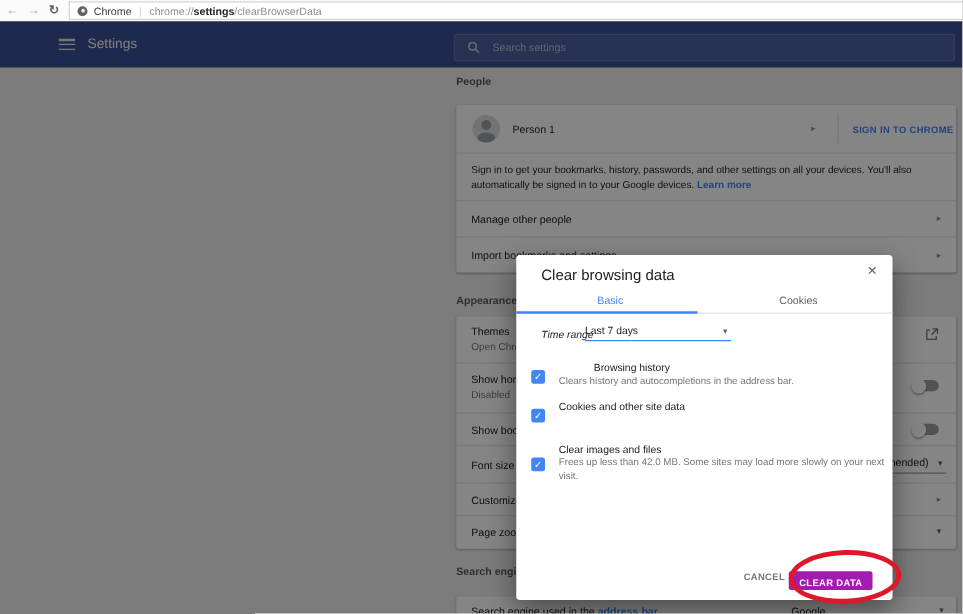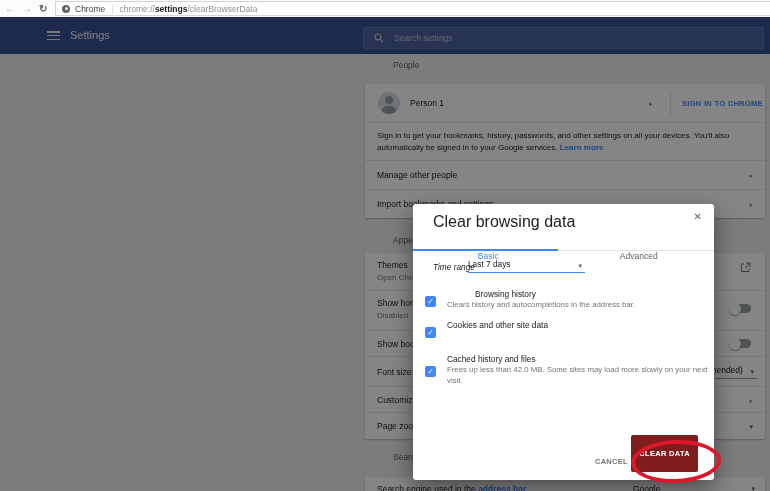--- a/index.html
+++ b/index.html
@@ -25,21 +25,21 @@
   .page-area { position:absolute; left:0; top:17px; width:770px; height:474px; background:#eeeeee; overflow:hidden; }
   .app-header { position:absolute; left:0; top:0; width:100%; height:37px; background:#385194; }
   .hamburger { position:absolute; left:47px; top:14px; width:13px; height:9px; display:flex; flex-direction:column; justify-content:space-between; cursor:pointer; }
   .hamburger i { display:block; height:1.5px; background:rgba(255,255,255,0.85); }
   .app-title { position:absolute; left:70px; top:12px; font-size:11px; color:#f1f3f4; }
   .search-box { position:absolute; left:363px; top:10px; width:401px; height:22px; background:rgba(255,255,255,0.10);
                 border:1px solid rgba(255,255,255,0.13); border-radius:2px; display:flex; align-items:center; padding-left:10px; }
   .search-box svg { flex:0 0 auto; }
   .search-ph { margin-left:10px; font-size:8.5px; color:rgba(255,255,255,0.60); }
 
-  .section-heading { position:absolute; left:365px; font-size:8.5px; font-weight:400; color:#565b60;margin-left:28px; }
+  .section-heading { position:absolute; left:365px; font-size:8.5px; font-weight:700; color:#565b60; }
   .card { position:absolute; left:365px; width:400px; background:#fff; border-radius:2px; box-shadow:0 1px 2px rgba(0,0,0,0.25); }
   .card-people { top:67px; height:134px; }
   .card-appearance { top:236px; height:186px; }
   .card-search { top:460px; height:40px; }
 
   .person-row { position:relative; height:38px; }
   .avatar { position:absolute; left:13px; top:8px; width:22px; height:22px; border-radius:50%; background:#dadce0; overflow:hidden; }
   .avatar::before { content:""; position:absolute; left:7px; top:4px; width:8px; height:8px; border-radius:50%; background:#9aa0a6; }
   .avatar::after { content:""; position:absolute; left:4px; top:14px; width:14px; height:9px; border-radius:7px/5px; background:#9aa0a6; }
   .person-name { position:absolute; left:45px; top:0; height:38px; display:flex; align-items:center; font-size:8.5px; color:#202124; }
@@ -74,38 +74,38 @@
   .se-label { position:absolute; left:12px; top:7px; white-space:nowrap; }
   .se-value { position:absolute; left:268px; top:7px; }
   .se-arrow { position:absolute; right:10px; top:8px; }
 
   
   .dim { position:absolute; left:0; top:17px; width:770px; height:474px; background:rgba(0,0,0,0.48); z-index:10; }
 
   
   .dialog { position:absolute; left:413px; top:204px; width:301px; height:276px; background:#fff; border-radius:3px;
             box-shadow:0 8px 22px rgba(0,0,0,0.45); z-index:20; color:#202124; }
-  .dlg-title { position:absolute; left:20px; top:9px; font-size:16px; color:#202124; }
+  .dlg-title { position:absolute; left:20px; top:9px; font-size:12px; color:#202124; }
   .dlg-close { position:absolute; right:12px; top:7px; font-size:10px; color:#5f6368; cursor:pointer; }
   .dlg-tabs { position:absolute; left:0; top:26px; width:100%; height:21px; border-bottom:1px solid #e4e4e4; display:flex; }
-  .dlg-tab { flex:1; text-align:center; line-height:21px; font-size:8.5px; font-weight:500; cursor:pointer;margin-top:16px; }
+  .dlg-tab { flex:1; text-align:center; line-height:21px; font-size:8.5px; font-weight:500; cursor:pointer; }
   .tab-active { color:#4285f4; }
   .tab-inactive { color:#5f6368; }
   .tab-underline { position:absolute; left:0; bottom:-1px; width:145px; height:2px; background:#4285f4; }
   .tr-label { position:absolute; left:20px; top:58px; font-size:8.3px;font-style:italic; }
   .tr-select { position:absolute; left:55px; top:53px; width:117px; height:16px; border-bottom:1.5px solid #4285f4;
                font-size:8.3px; line-height:15px; cursor:pointer; }
   .tr-select .dd-arrow { position:absolute; right:3px; top:5px; }
   .cb { position:absolute; left:12px; width:11px; height:11px; background:#4285f4; border-radius:2px;
         color:#fff; font-size:8px; line-height:11px; text-align:center; cursor:pointer; }
   .cb-label { position:absolute; left:34px; font-size:8.3px; color:#202124; }
   .cb-sub { position:absolute; left:34px; width:262px; font-size:7.8px; line-height:10.5px; color:#757575; }
   .btn-cancel { position:absolute; right:86px; bottom:14px; font-size:7.5px; font-weight:700; letter-spacing:0.3px; color:#757575; cursor:pointer; }
-  .btn-confirm { position:absolute; right:16px; bottom:8px; height:37px; line-height:19px; padding:0 8px;
-                 background:#7f1d1d; color:#fff; font-size:7.5px; font-weight:700; letter-spacing:0.3px;
+  .btn-confirm { position:absolute; right:16px; bottom:8px; height:15px; line-height:19px; padding:0 8px;
+                 background:#a21caf; color:#fff; font-size:7.5px; font-weight:700; letter-spacing:0.3px;
                  border-radius:2px; border:none; cursor:pointer; }
 
   
   .red-ellipse { position:absolute; left:631px; top:440px; width:90px; height:43px;
                  border:4px solid #e0162b; border-radius:50%; z-index:30; transform:rotate(-2deg); pointer-events:none; }
 </style>
 </head>
 <body>
 
 <div class="screen">
@@ -149,21 +149,21 @@
         <span class="avatar"></span>
         <span class="person-name">Person 1</span>
         <span class="person-chevron">
             <span class="row-chevron">▸</span>
           </span>
         <span class="vdivider"></span>
         <span class="signin-btn">SIGN IN TO CHROME</span>
       </div>
       <div class="note-row">
         <span>Sign in to get your bookmarks, history, passwords, and other settings on all your devices. You'll also</span><br>
-        <span>automatically be signed in to your Google services.</span>
+        <span>automatically be signed in to your Google devices.</span>
         <a class="link-blue">Learn more</a>
       </div>
       <div class="link-row">
         <span>Manage other people</span>
         <span class="row-chevron">▸</span>
       </div>
       <div class="link-row">
         <span>Import bookmarks and settings</span>
         <span class="row-chevron">▸</span>
       </div>
@@ -217,38 +217,38 @@
     </div>
   </div>
 
   <div class="dim"></div>
 
   <div class="dialog">
     <div class="dlg-title">Clear browsing data</div>
     <div class="dlg-close">✕</div>
     <div class="dlg-tabs">
       <div class="dlg-tab tab-active">Basic</div>
-      <div class="dlg-tab tab-inactive">Advanced</div>
+      <div class="dlg-tab tab-inactive">Cookies</div>
       <div class="tab-underline"></div>
     </div>
     <div class="tr-label">Time range</div>
     <div class="tr-select">
       <span>Last 7 days</span>
       <span class="dd-arrow">▾</span>
     </div>
 
     <span class="cb" style="top:92px;">✓</span>
     <span class="cb-label" style="top:85px;margin-left:28px;">Browsing history</span>
     <span class="cb-sub" style="top:96px;">Clears history and autocompletions in the address bar.</span>
 
     <span class="cb" style="top:123px;">✓</span>
     <span class="cb-label" style="top:116px;">Cookies and other site data</span>
 
     <span class="cb" style="top:162px;">✓</span>
-    <span class="cb-label" style="top:150px;">Cached history and files</span>
+    <span class="cb-label" style="top:150px;">Clear images and files</span>
     <span class="cb-sub" style="top:161px;">Frees up less than 42.0 MB. Some sites may load more slowly on your next visit.</span>
 
     <span class="btn-cancel">CANCEL</span>
     <button class="btn-confirm">CLEAR DATA</button>
   </div>
 
   <div class="red-ellipse"></div>
 
 </div>
 

